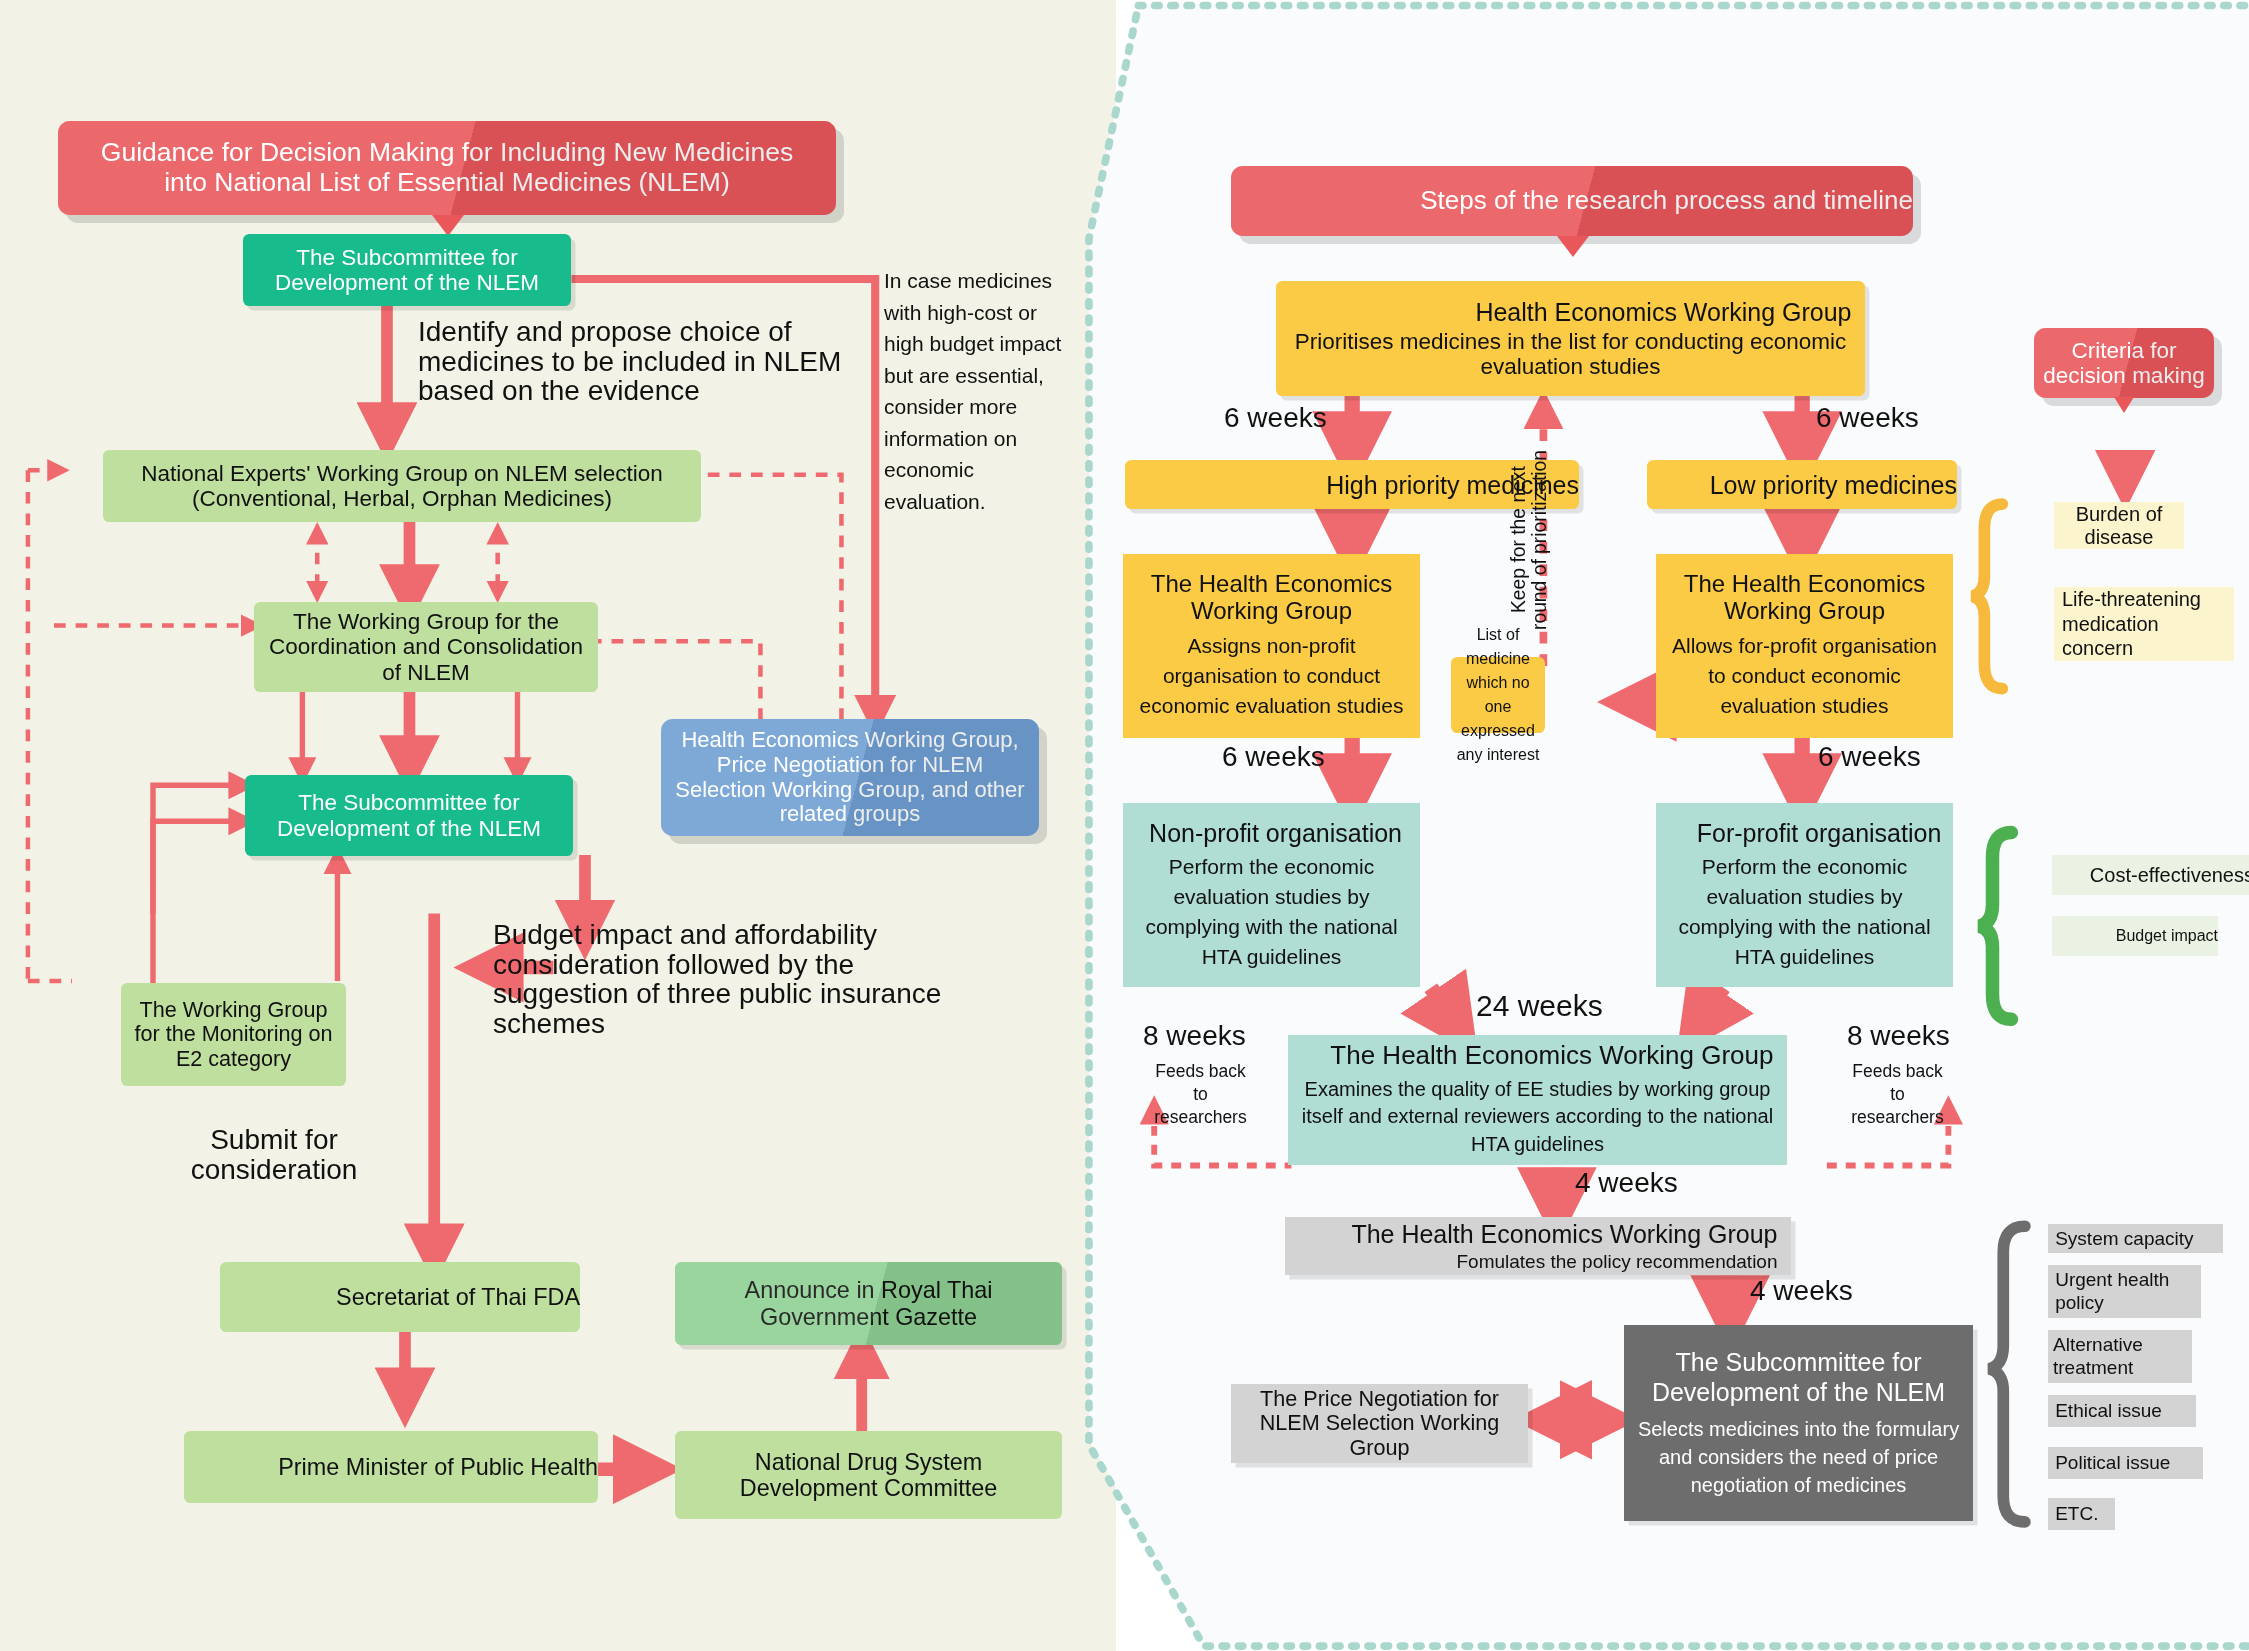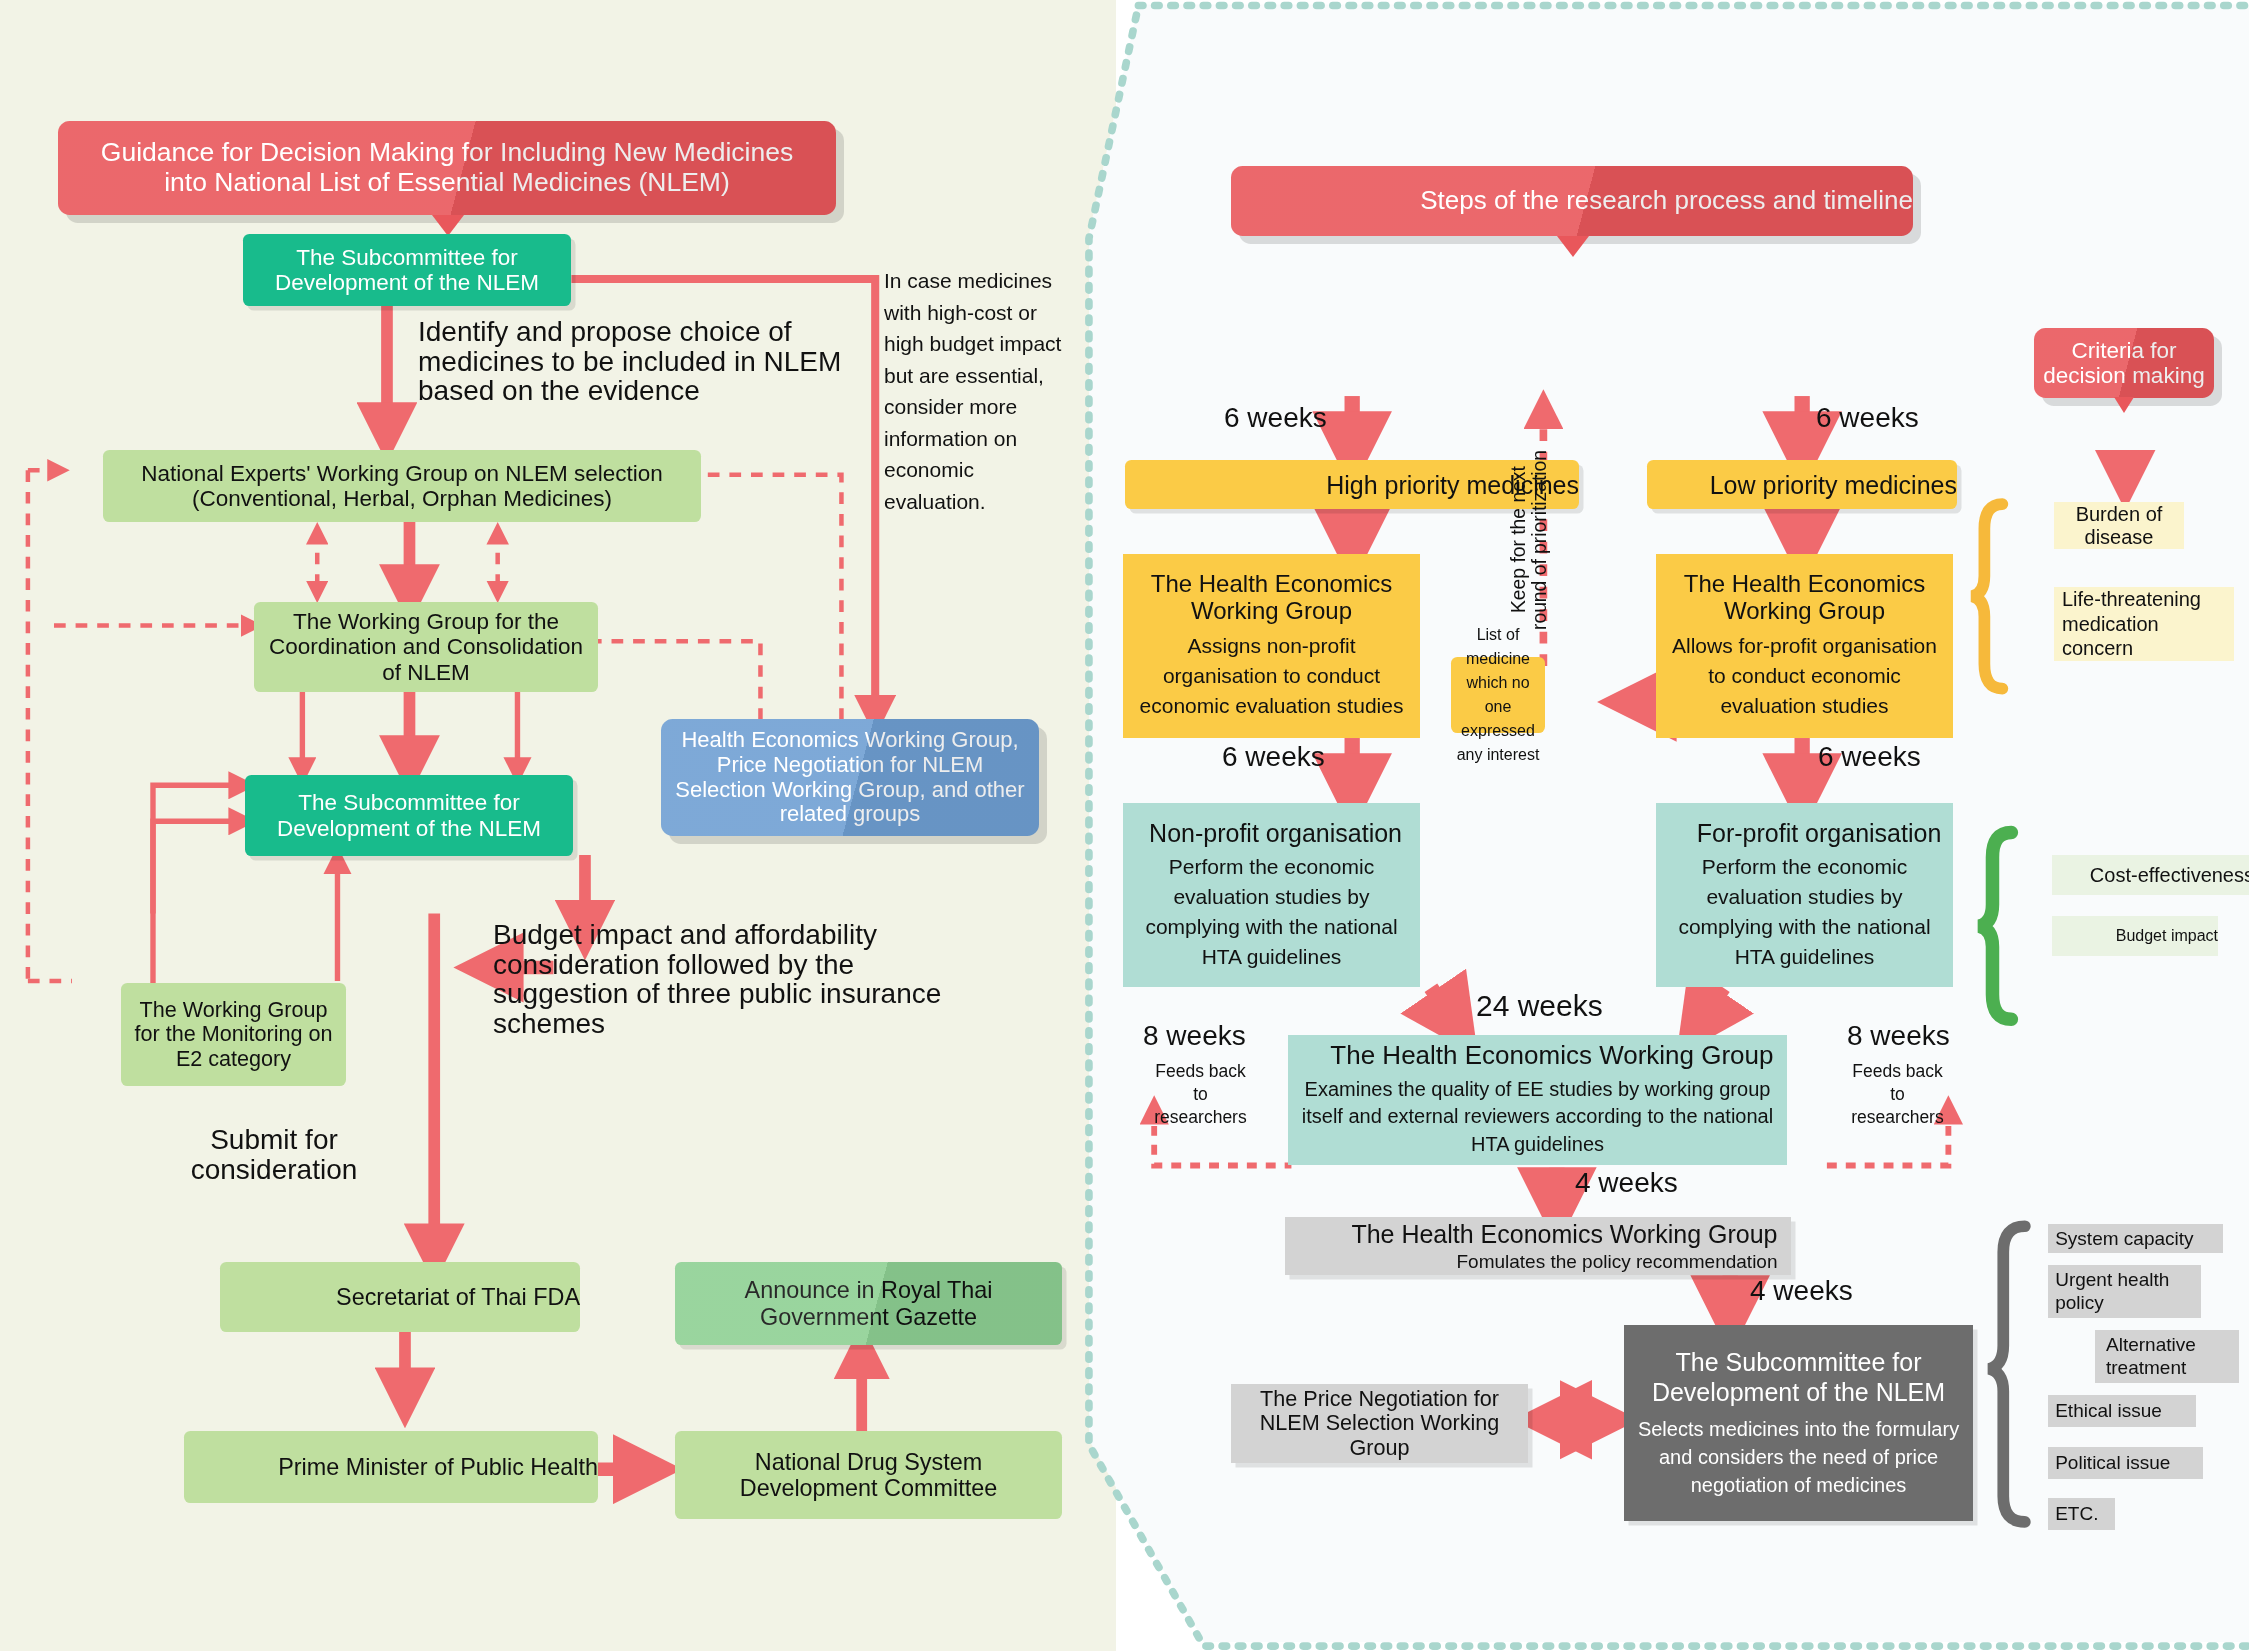--- a/index.html
+++ b/index.html
@@ -245,20 +245,24 @@
       <path d="M4723,1010 L4723,1080" stroke-width="26" marker-end="url(#ah)"></path>
     </g>
   </svg>
 
   <div class="box rnd red shadow" style="left:1231px;top:166px;width:682px;height:70px;font-size:26px;">
     <div class="gloss"></div>
     <span>Steps of the research process and timeline</span>
     <div class="tail"></div>
   </div>
 
+  <div class="box rnd-sm yellow shadow-s" style="left:1276px;top:281px;width:589px;height:115px;font-size:22.5px;padding:0 13.5px;">
+    <span class="ttl" style="font-size:25px;margin-bottom:3.6px;">Health Economics Working Group</span>
+    <span class="sub">Prioritises medicines in the list for conducting economic evaluation studies</span>
+  </div>
 
   <div class="plain-text" style="left:1224px;top:403px;font-size:28px;">
     <span>6 weeks</span>
   </div>
   <div class="plain-text" style="left:1816px;top:403px;font-size:28px;">
     <span>6 weeks</span>
   </div>
 
   <div class="box rnd-sm yellow shadow-s" style="left:1125px;top:460px;width:454px;height:49px;font-size:25px;">
     <span>High priority medicines</span>
@@ -373,21 +377,21 @@
   <div class="box palegreen" style="left:2052px;top:916px;width:166px;height:40px;font-size:16px;">
     <span>Budget impact</span>
   </div>
 
   <div class="box grey-l" style="left:2048px;top:1224px;width:175px;height:29px;font-size:19px;align-items:flex-start;text-align:left;padding:0 7.2px;">
     <span>System capacity</span>
   </div>
   <div class="box grey-l" style="left:2048px;top:1265px;width:153px;height:53px;font-size:19px;align-items:flex-end;text-align:left;padding:0 7.2px;line-height:1.2;">
     <span>Urgent health policy</span>
   </div>
-  <div class="box grey-l" style="left:2048px;top:1330px;width:144px;height:53px;font-size:19px;align-items:flex-start;text-align:left;padding:0 11px;line-height:1.2;margin-left:47px;">
+  <div class="box grey-l" style="left:2048px;top:1330px;width:144px;height:53px;font-size:19px;align-items:flex-start;text-align:left;padding:0 5px;line-height:1.2;">
     <span>Alternative treatment</span>
   </div>
   <div class="box grey-l" style="left:2048px;top:1395px;width:148px;height:31.5px;font-size:19px;align-items:flex-start;text-align:left;padding:0 7.2px;">
     <span>Ethical issue</span>
   </div>
   <div class="box grey-l" style="left:2048px;top:1447px;width:155px;height:31.5px;font-size:19px;align-items:flex-start;text-align:left;padding:0 7.2px;">
     <span>Political issue</span>
   </div>
   <div class="box grey-l" style="left:2048px;top:1498px;width:67px;height:31.5px;font-size:19px;align-items:flex-start;text-align:left;padding:0 7.2px;">
     <span>ETC.</span>

